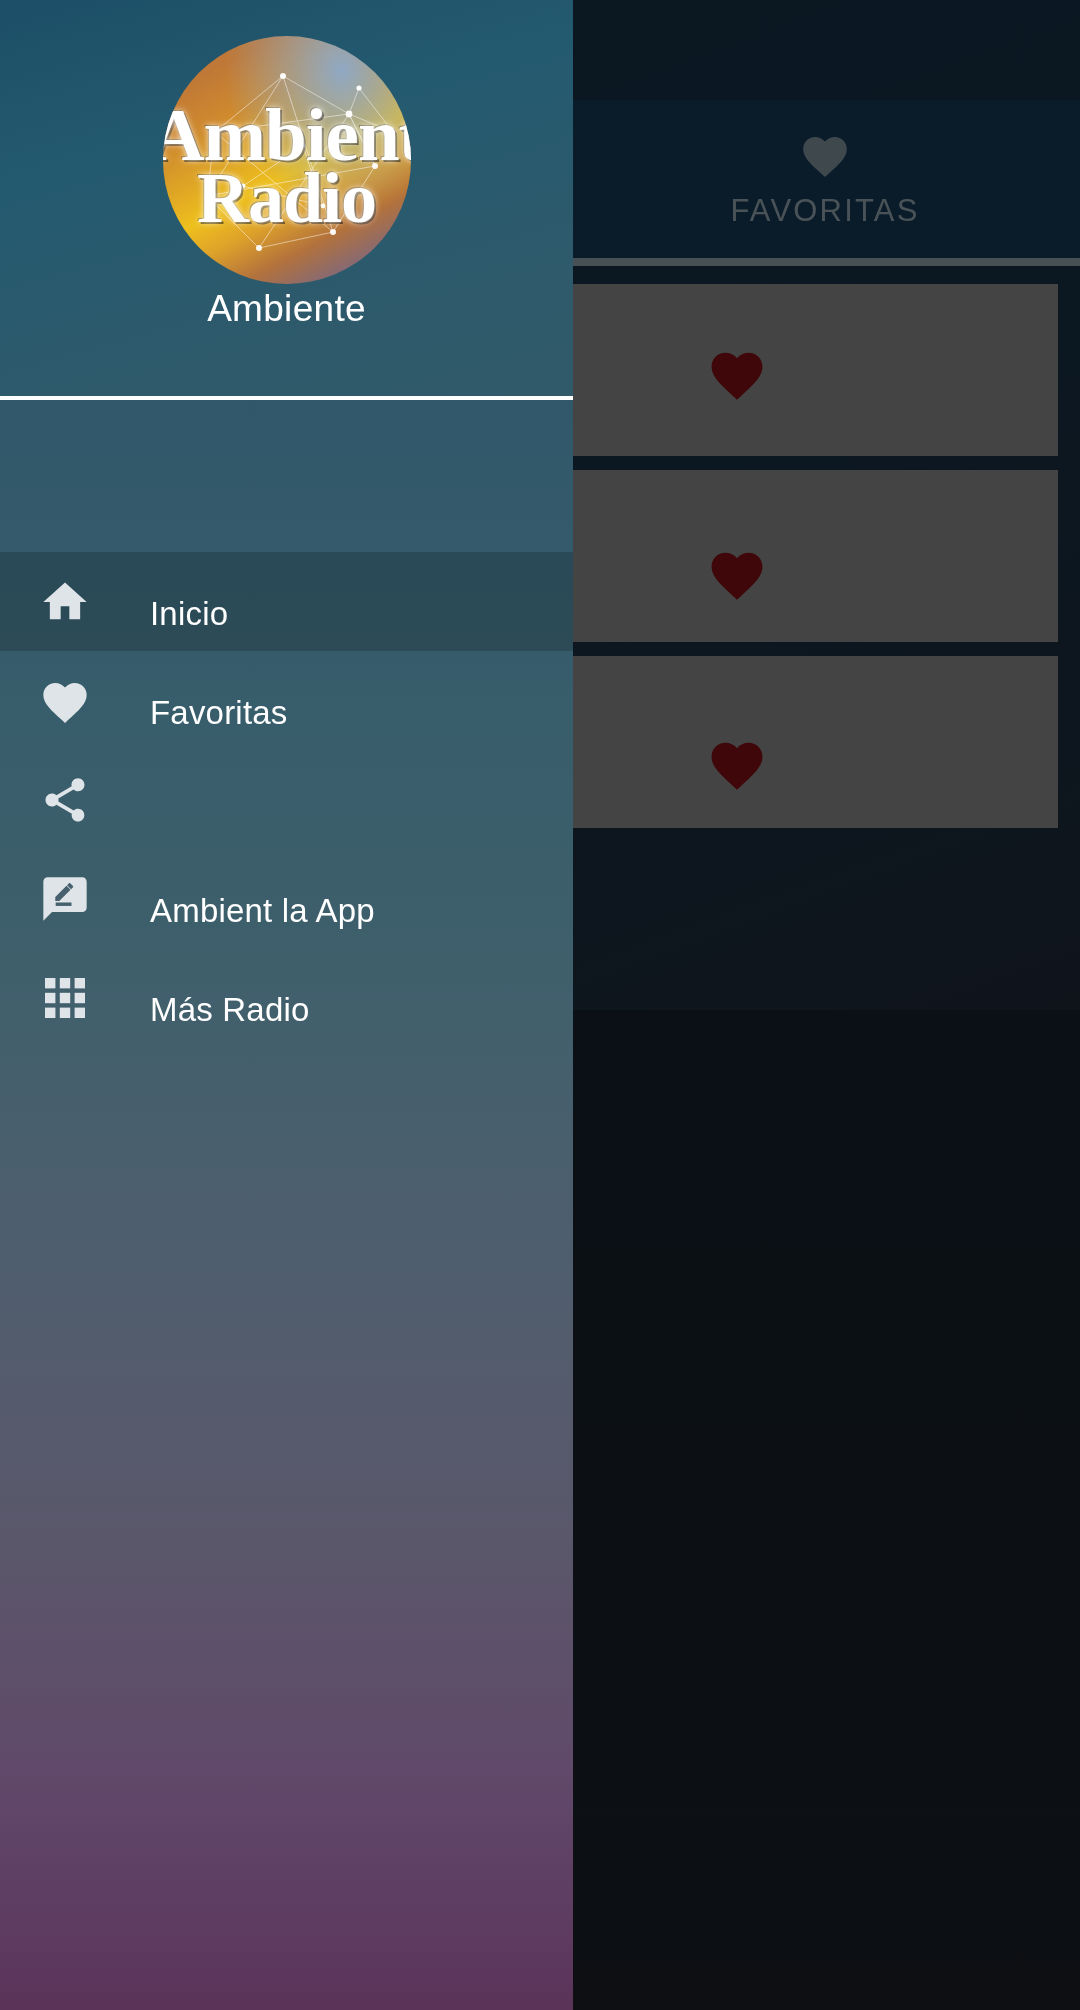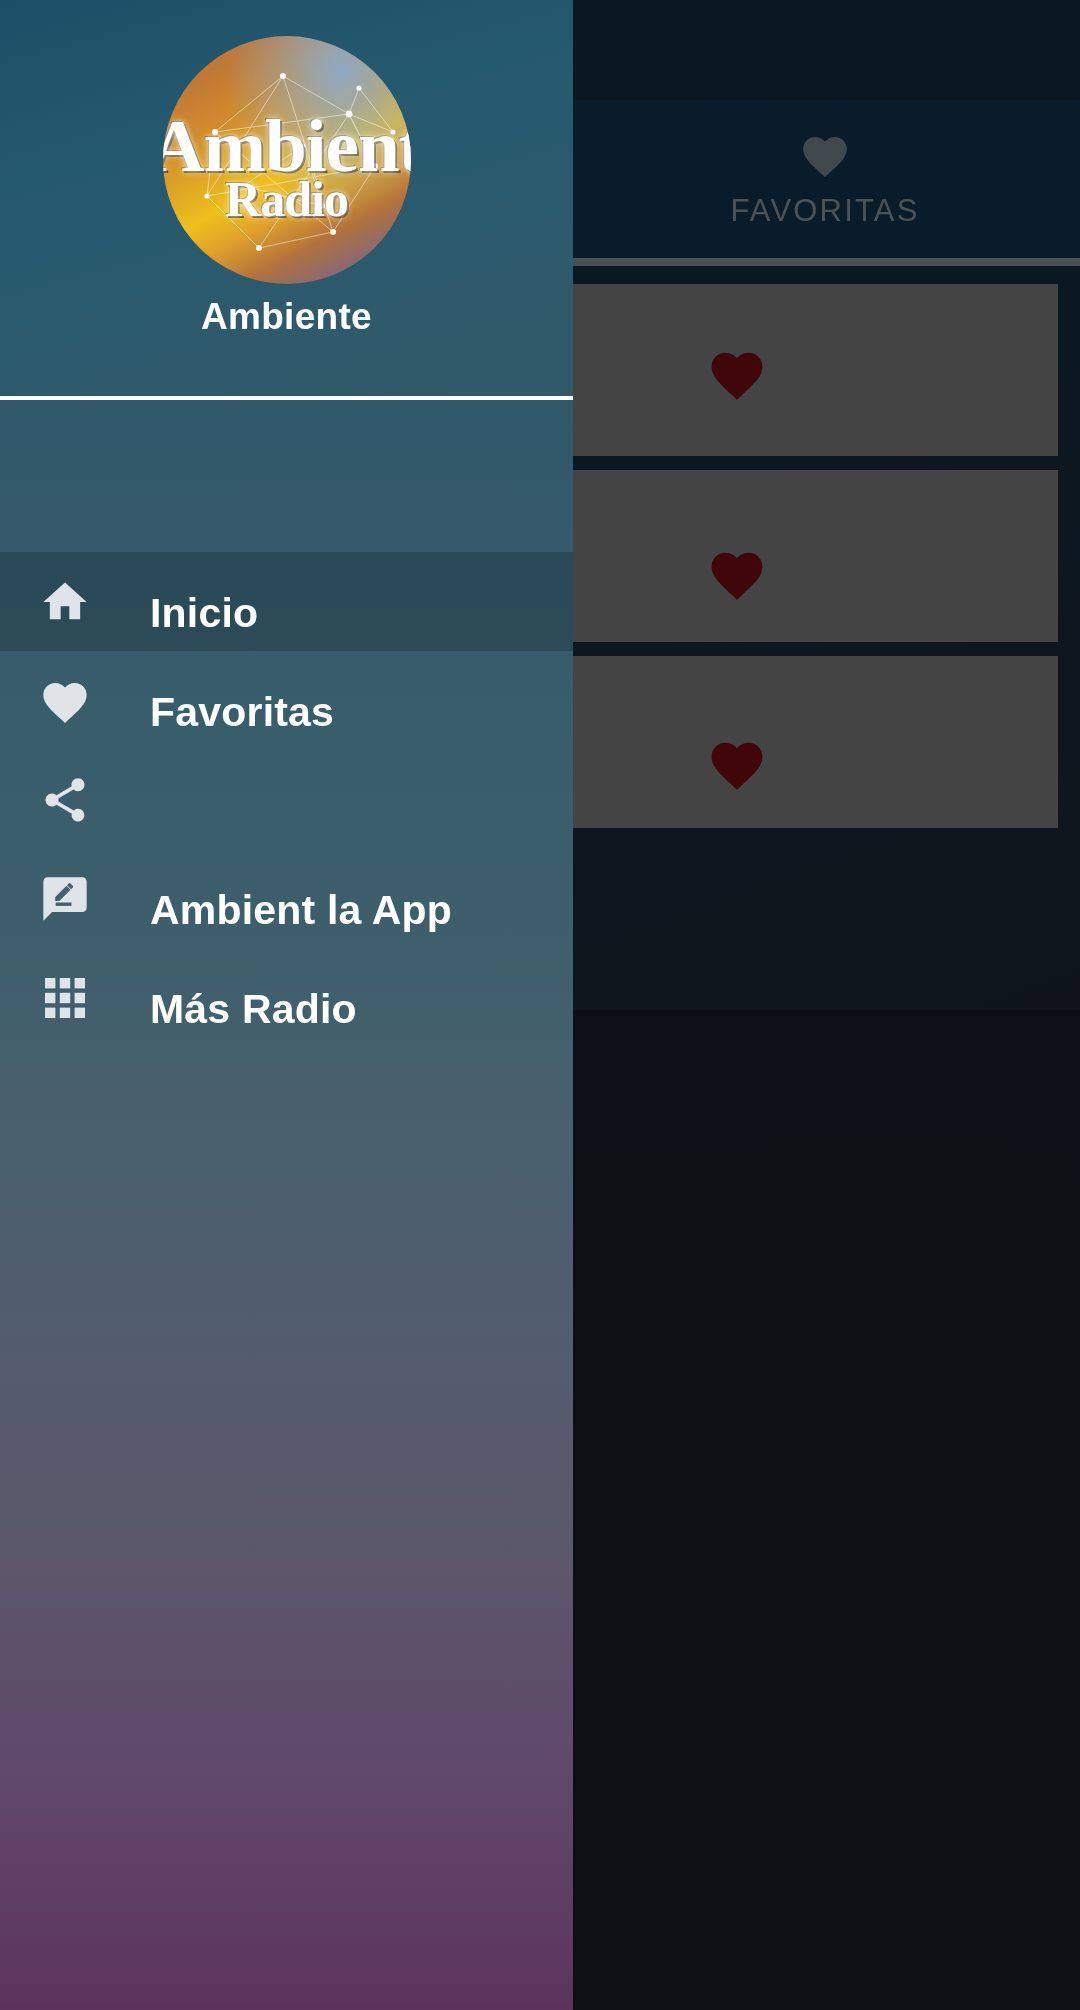--- a/index.html
+++ b/index.html
@@ -179,26 +179,26 @@
     color: #ffffff;
     line-height: 0.92;
     letter-spacing: -1px;
     text-shadow:
       0 0 7px rgba(255,255,255,0.85),
       2px 2px 0 rgba(0,0,0,0.55),
       -1px -1px 0 rgba(0,0,0,0.35);
     white-space: nowrap;
   }
   .logo-line-1 { font-size: 75px; margin-top: 12px; }
-  .logo-line-2 { font-size: 50px; margin-top: -4px; }
+  .logo-line-2 { font-size: 72px; margin-top: -4px; }
 
   .drawer-subtitle {
-    margin-top: 12px;
+    margin-top: 4px;
     font-size: 37px;
-    font-weight: 700;
+    font-weight: 400;
     color: #ffffff;
     letter-spacing: 0.3px;
   }
 
   .header-divider {
     position: absolute;
     left: 0;
     bottom: 0;
     width: 573px;
     height: 4px;
@@ -227,23 +227,23 @@
     width: 62px;
     height: 62px;
     display: flex;
     align-items: center;
     justify-content: center;
     flex: 0 0 62px;
   }
   .menu-icon svg { display: block; }
   .menu-label {
     margin-left: 54px;
-    font-size: 41px;
+    font-size: 33px;
     color: #ffffff;
-    font-weight: 700;
+    font-weight: 400;
     letter-spacing: 0.2px;
     margin-top: 24px;
   }
 </style>
 </head>
 <body>
 
 <div id="app">
 
   <div class="app-bg"></div>

